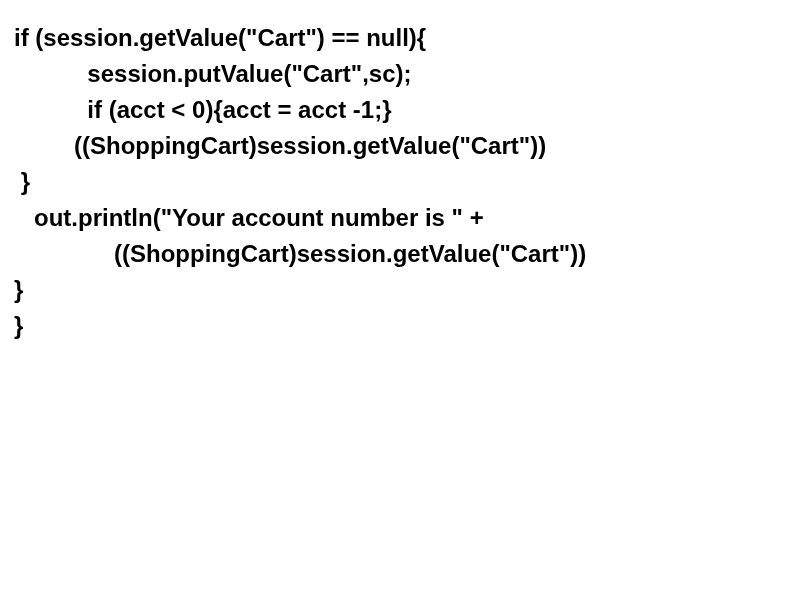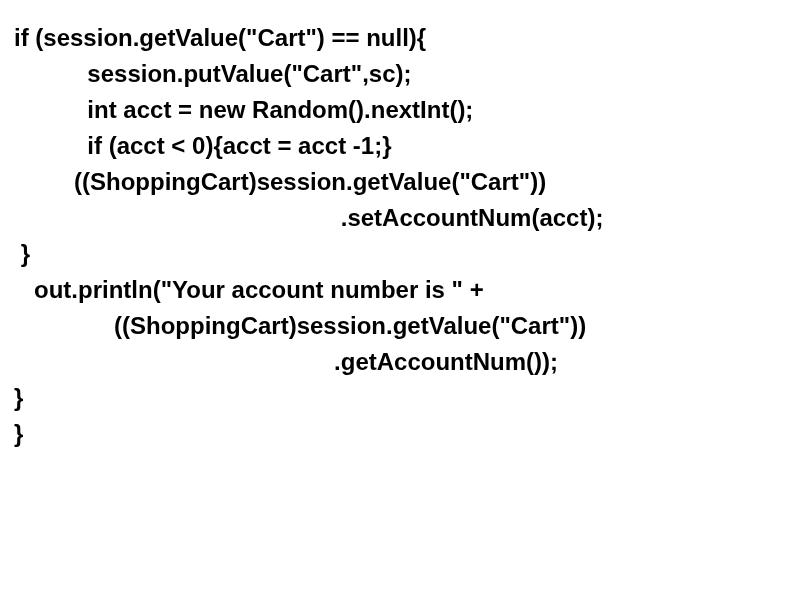--- a/index.html
+++ b/index.html
@@ -18,23 +18,20 @@
     .code-line {
       white-space: pre;
     }
   </style>
 </head>
 <body>
 
 <div>
   <div class="code-line">if (session.getValue("Cart") == null){</div>
   <div class="code-line">           session.putValue("Cart",sc);</div>
-  <div class="code-line">           int acct = new Random().nextInt();</div>
   <div class="code-line">           if (acct &lt; 0){acct = acct -1;}</div>
   <div class="code-line">         ((ShoppingCart)session.getValue("Cart"))</div>
-  <div class="code-line">                                                 .setAccountNum(acct);</div>
   <div class="code-line"> }</div>
   <div class="code-line">   out.println("Your account number is " +</div>
   <div class="code-line">               ((ShoppingCart)session.getValue("Cart"))</div>
-  <div class="code-line">                                                .getAccountNum());</div>
   <div class="code-line">}</div>
   <div class="code-line">}</div>
 </div>
 
 </body></html>

